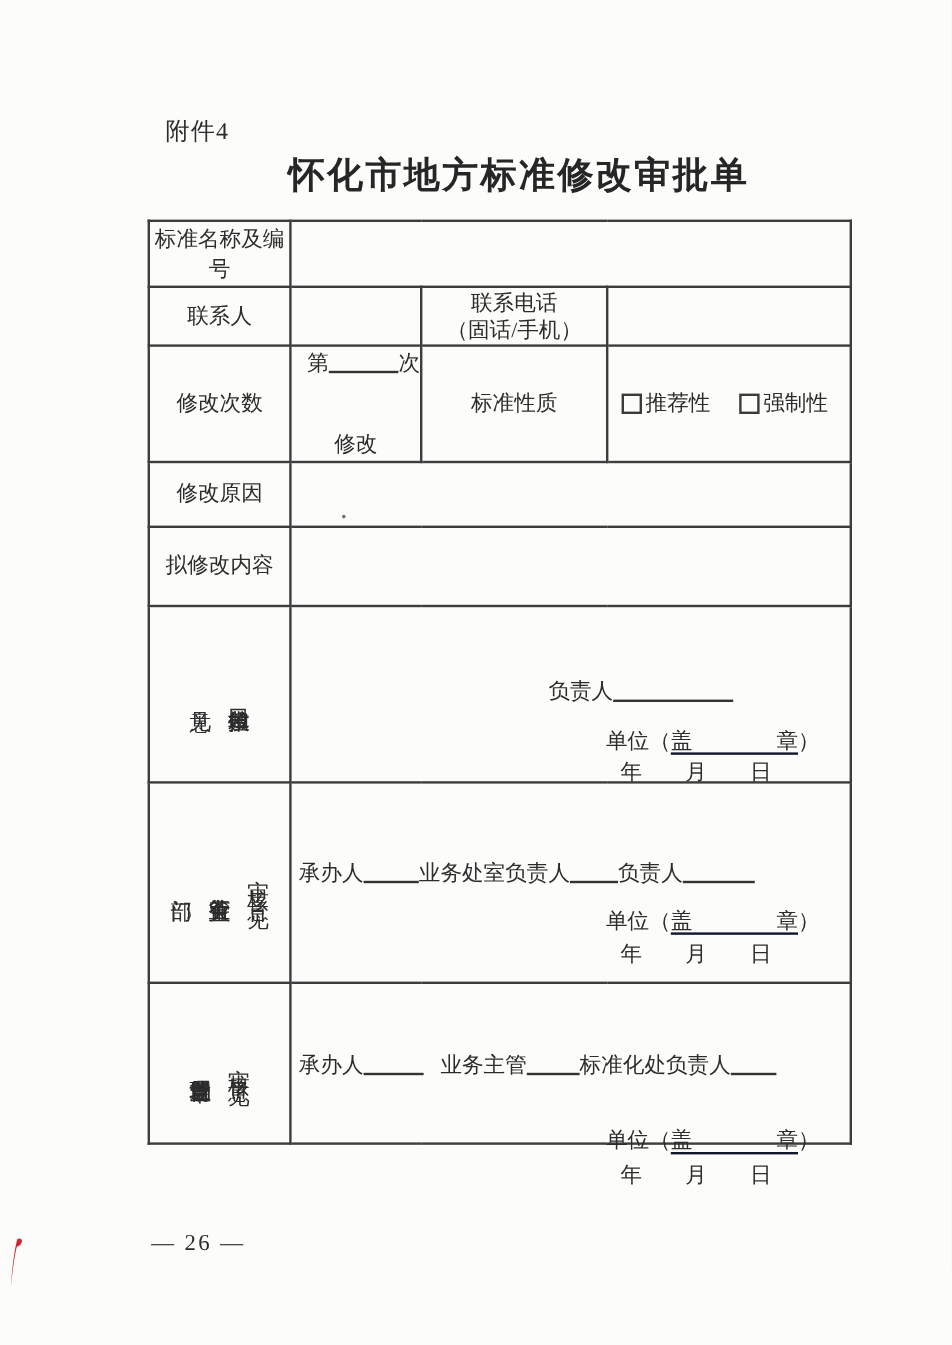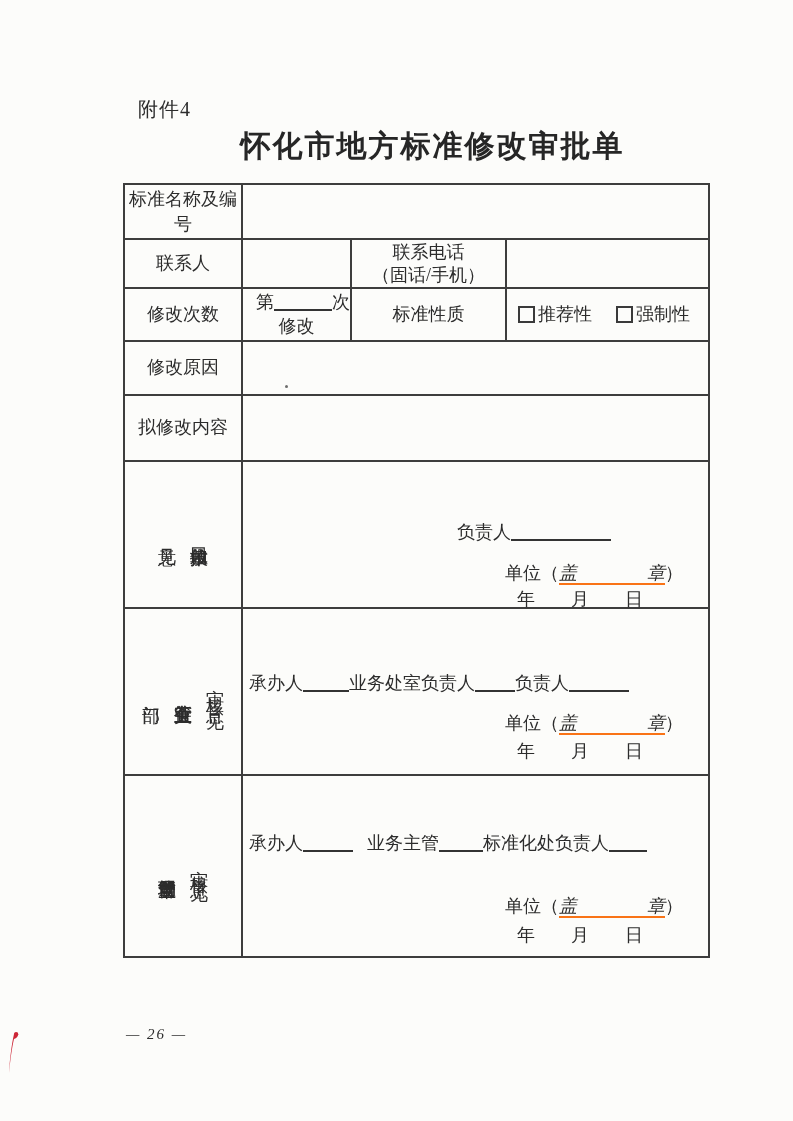--- a/index.html
+++ b/index.html
@@ -33,38 +33,37 @@
     border:2px solid #3d3d3d;
     padding:1px;
     font-size:18px;
     vertical-align:middle;
     text-align:center;
     line-height:1.35;
   }
   td.labelcell{padding:2px 6px;}
   tr.r1{height:55px;} tr.r2{height:49px;} tr.r3{height:44px;}
   tr.r4{height:54px;} tr.r5{height:66px;margin-top:24px;} tr.r6{height:147px;}
-  tr.r7{height:167px;} tr.r8{height:182px;}
+  tr.r7{height:167px;} tr.r8{height:134px;}
   td.content{position:relative;text-align:left;}
   .abs-line{position:absolute;white-space:nowrap;font-size:18px;}
   .ul{
     display:inline-block;height:2px;
     border-bottom:2px solid #333;
     vertical-align:-3px;
   }
   .sealwrap{
     display:inline-block;
-    border-bottom:2px solid #f97316;
+    border-bottom:2px solid #0f172a;
     line-height:1.1;
-    font-style:italic;
   }
   .sealgap{display:inline-block;width:70px;}
   .times-cell{padding:2px 3px;text-align:left;}
   .times-l1{white-space:nowrap;margin-left:12px;}
-  .times-l2{text-align:center;}
+  .times-l2{text-align:center;margin-top:44px;}
   .phone-label{line-height:1.25;}
   .cb-row{display:flex;align-items:center;padding-left:10px;gap:24px;}
   .cb-group{display:flex;align-items:center;white-space:nowrap;}
   .cb-square{
     width:13px;height:13px;
     border:2px solid #3a3a3a;
     display:inline-block;margin-right:3px;flex:0 0 auto;
   }
   .vlabels{
     display:flex;flex-direction:row;
@@ -78,21 +77,21 @@
     display:inline-block;
   }
   .vspread-lg{letter-spacing:8px;}
   .vspread-sm{letter-spacing:5px;}
   .speck{
     position:absolute;width:3px;height:3px;border-radius:50%;
     background:#4a4a4a;opacity:.8;
   }
   .page-number{
     position:absolute;left:126px;top:1026px;
-    font-size:15px;letter-spacing:2px;font-style:italic;
+    font-size:19px;letter-spacing:2px;
   }
   .red-mark{position:absolute;left:3px;top:1029px;}
 </style>
 </head>
 <body>
 
 <div class="page">
 
   <div class="attachment">附件4</div>
 

